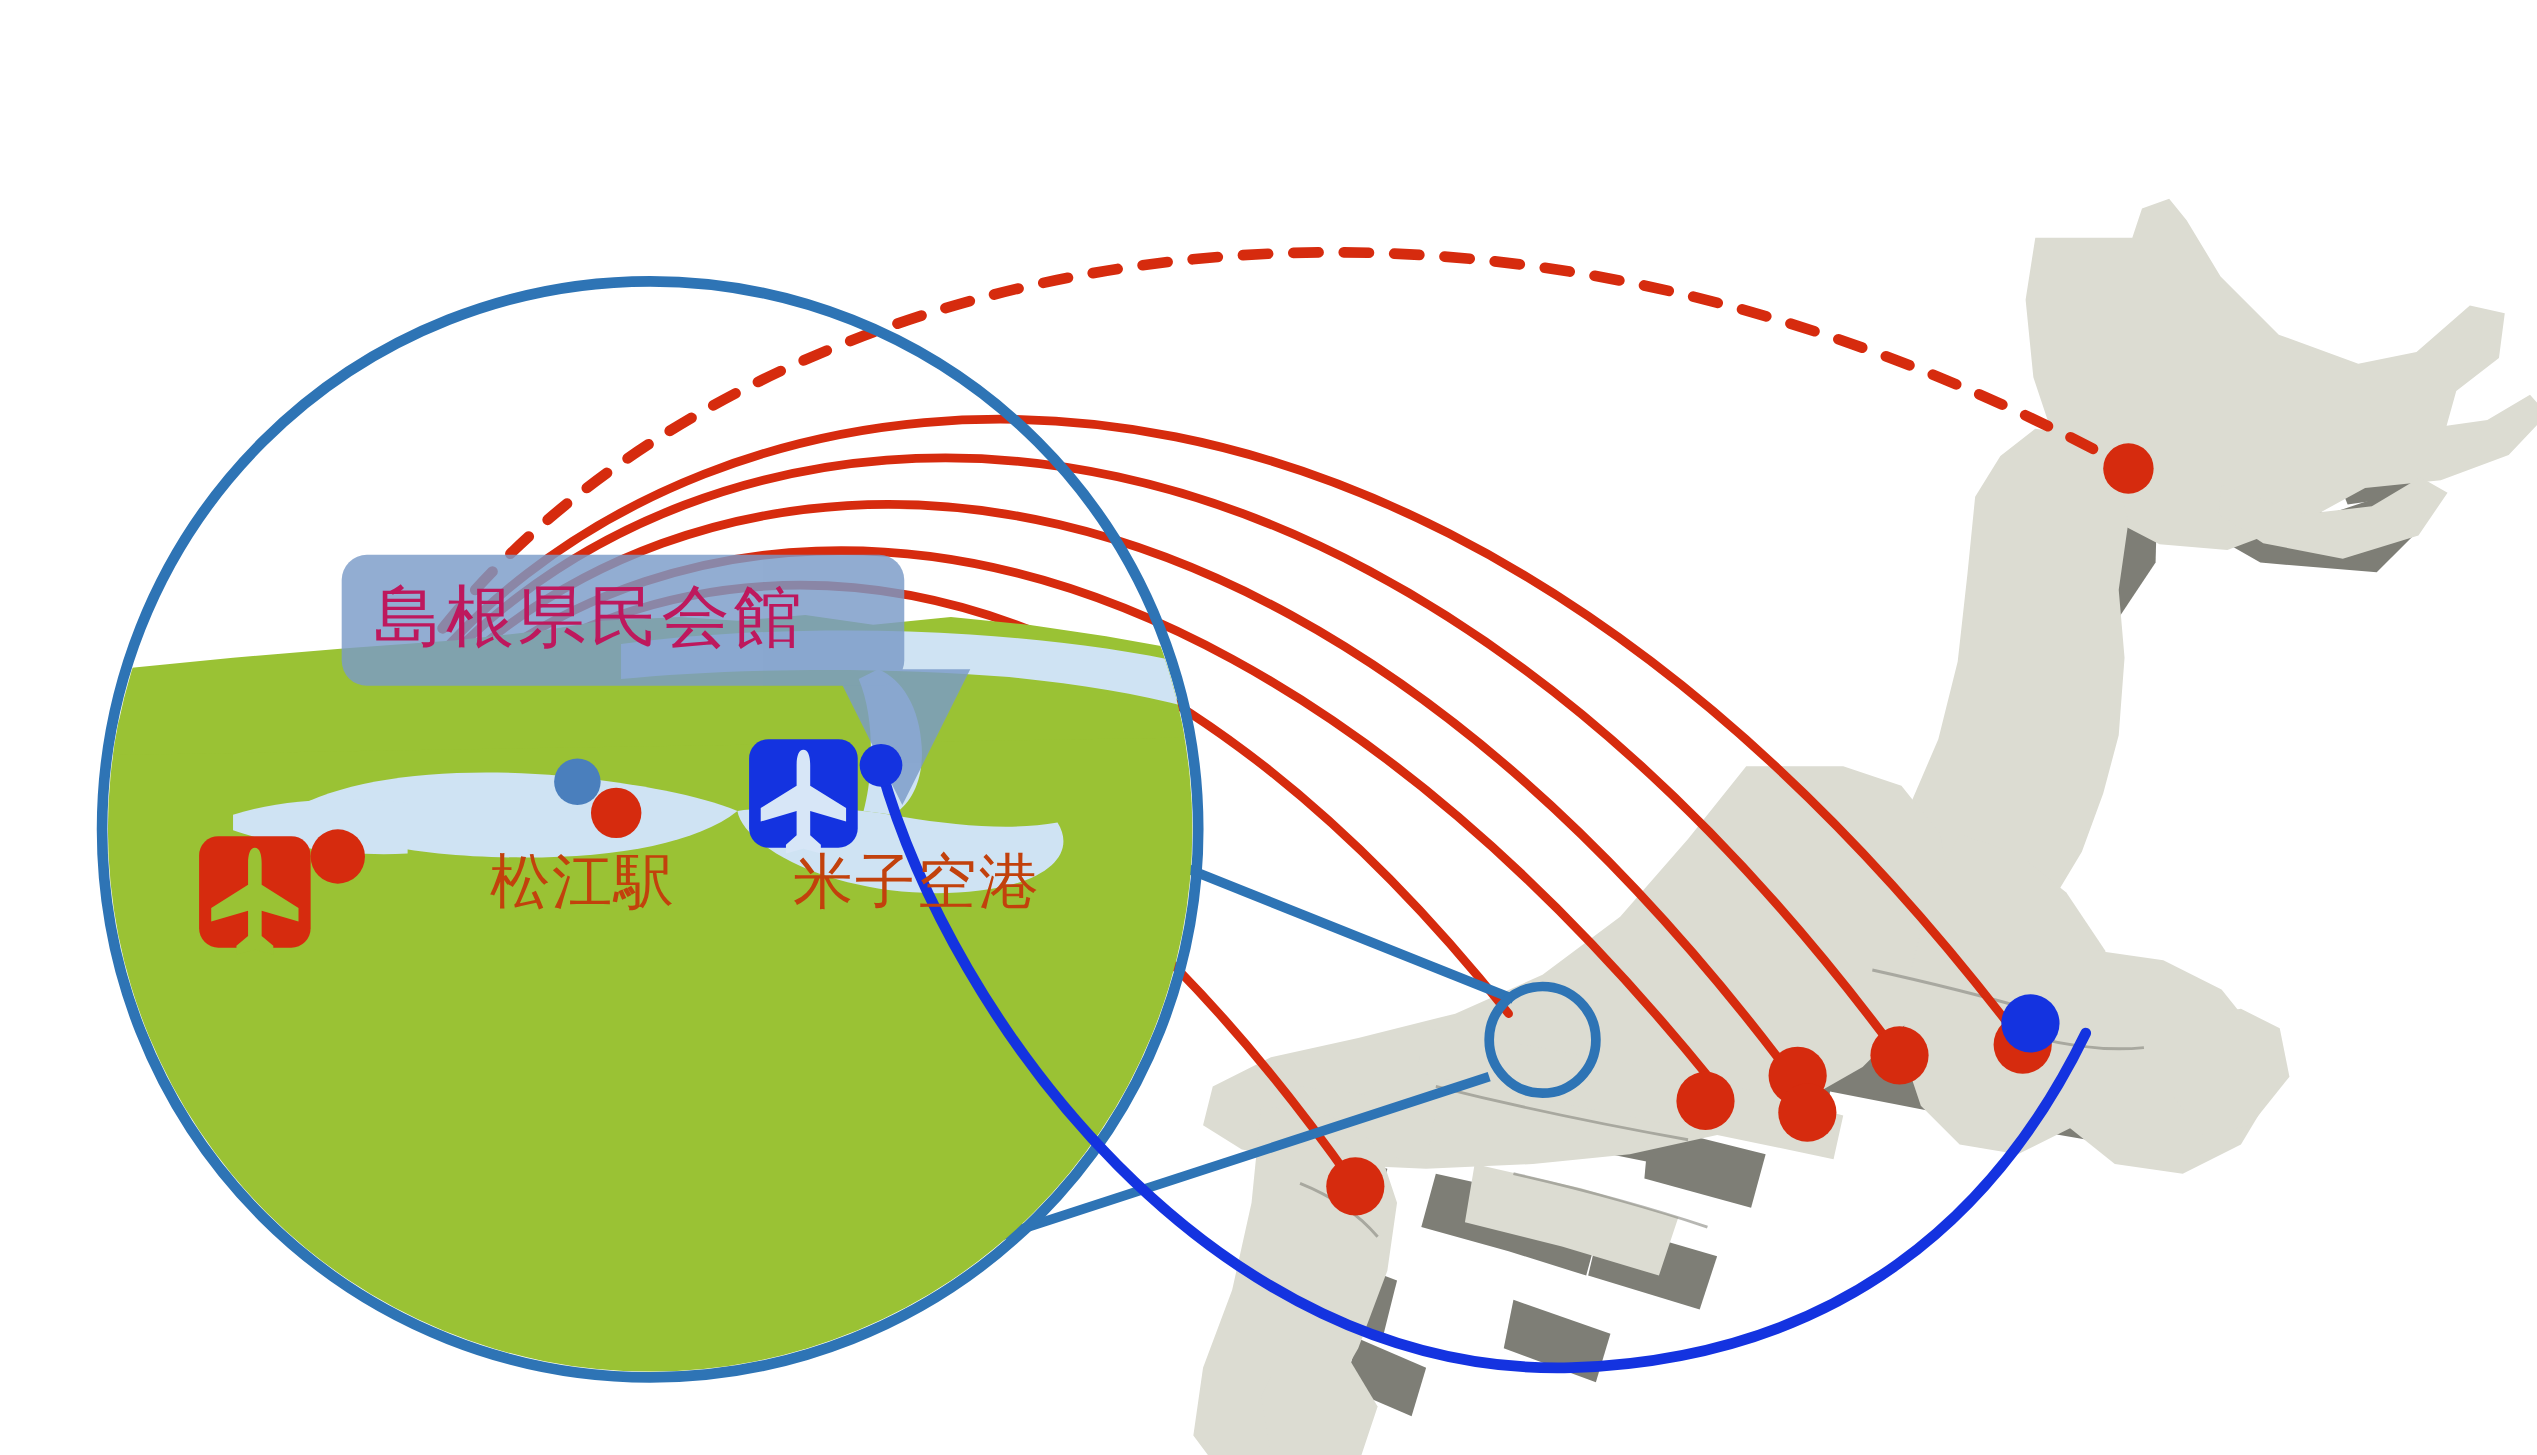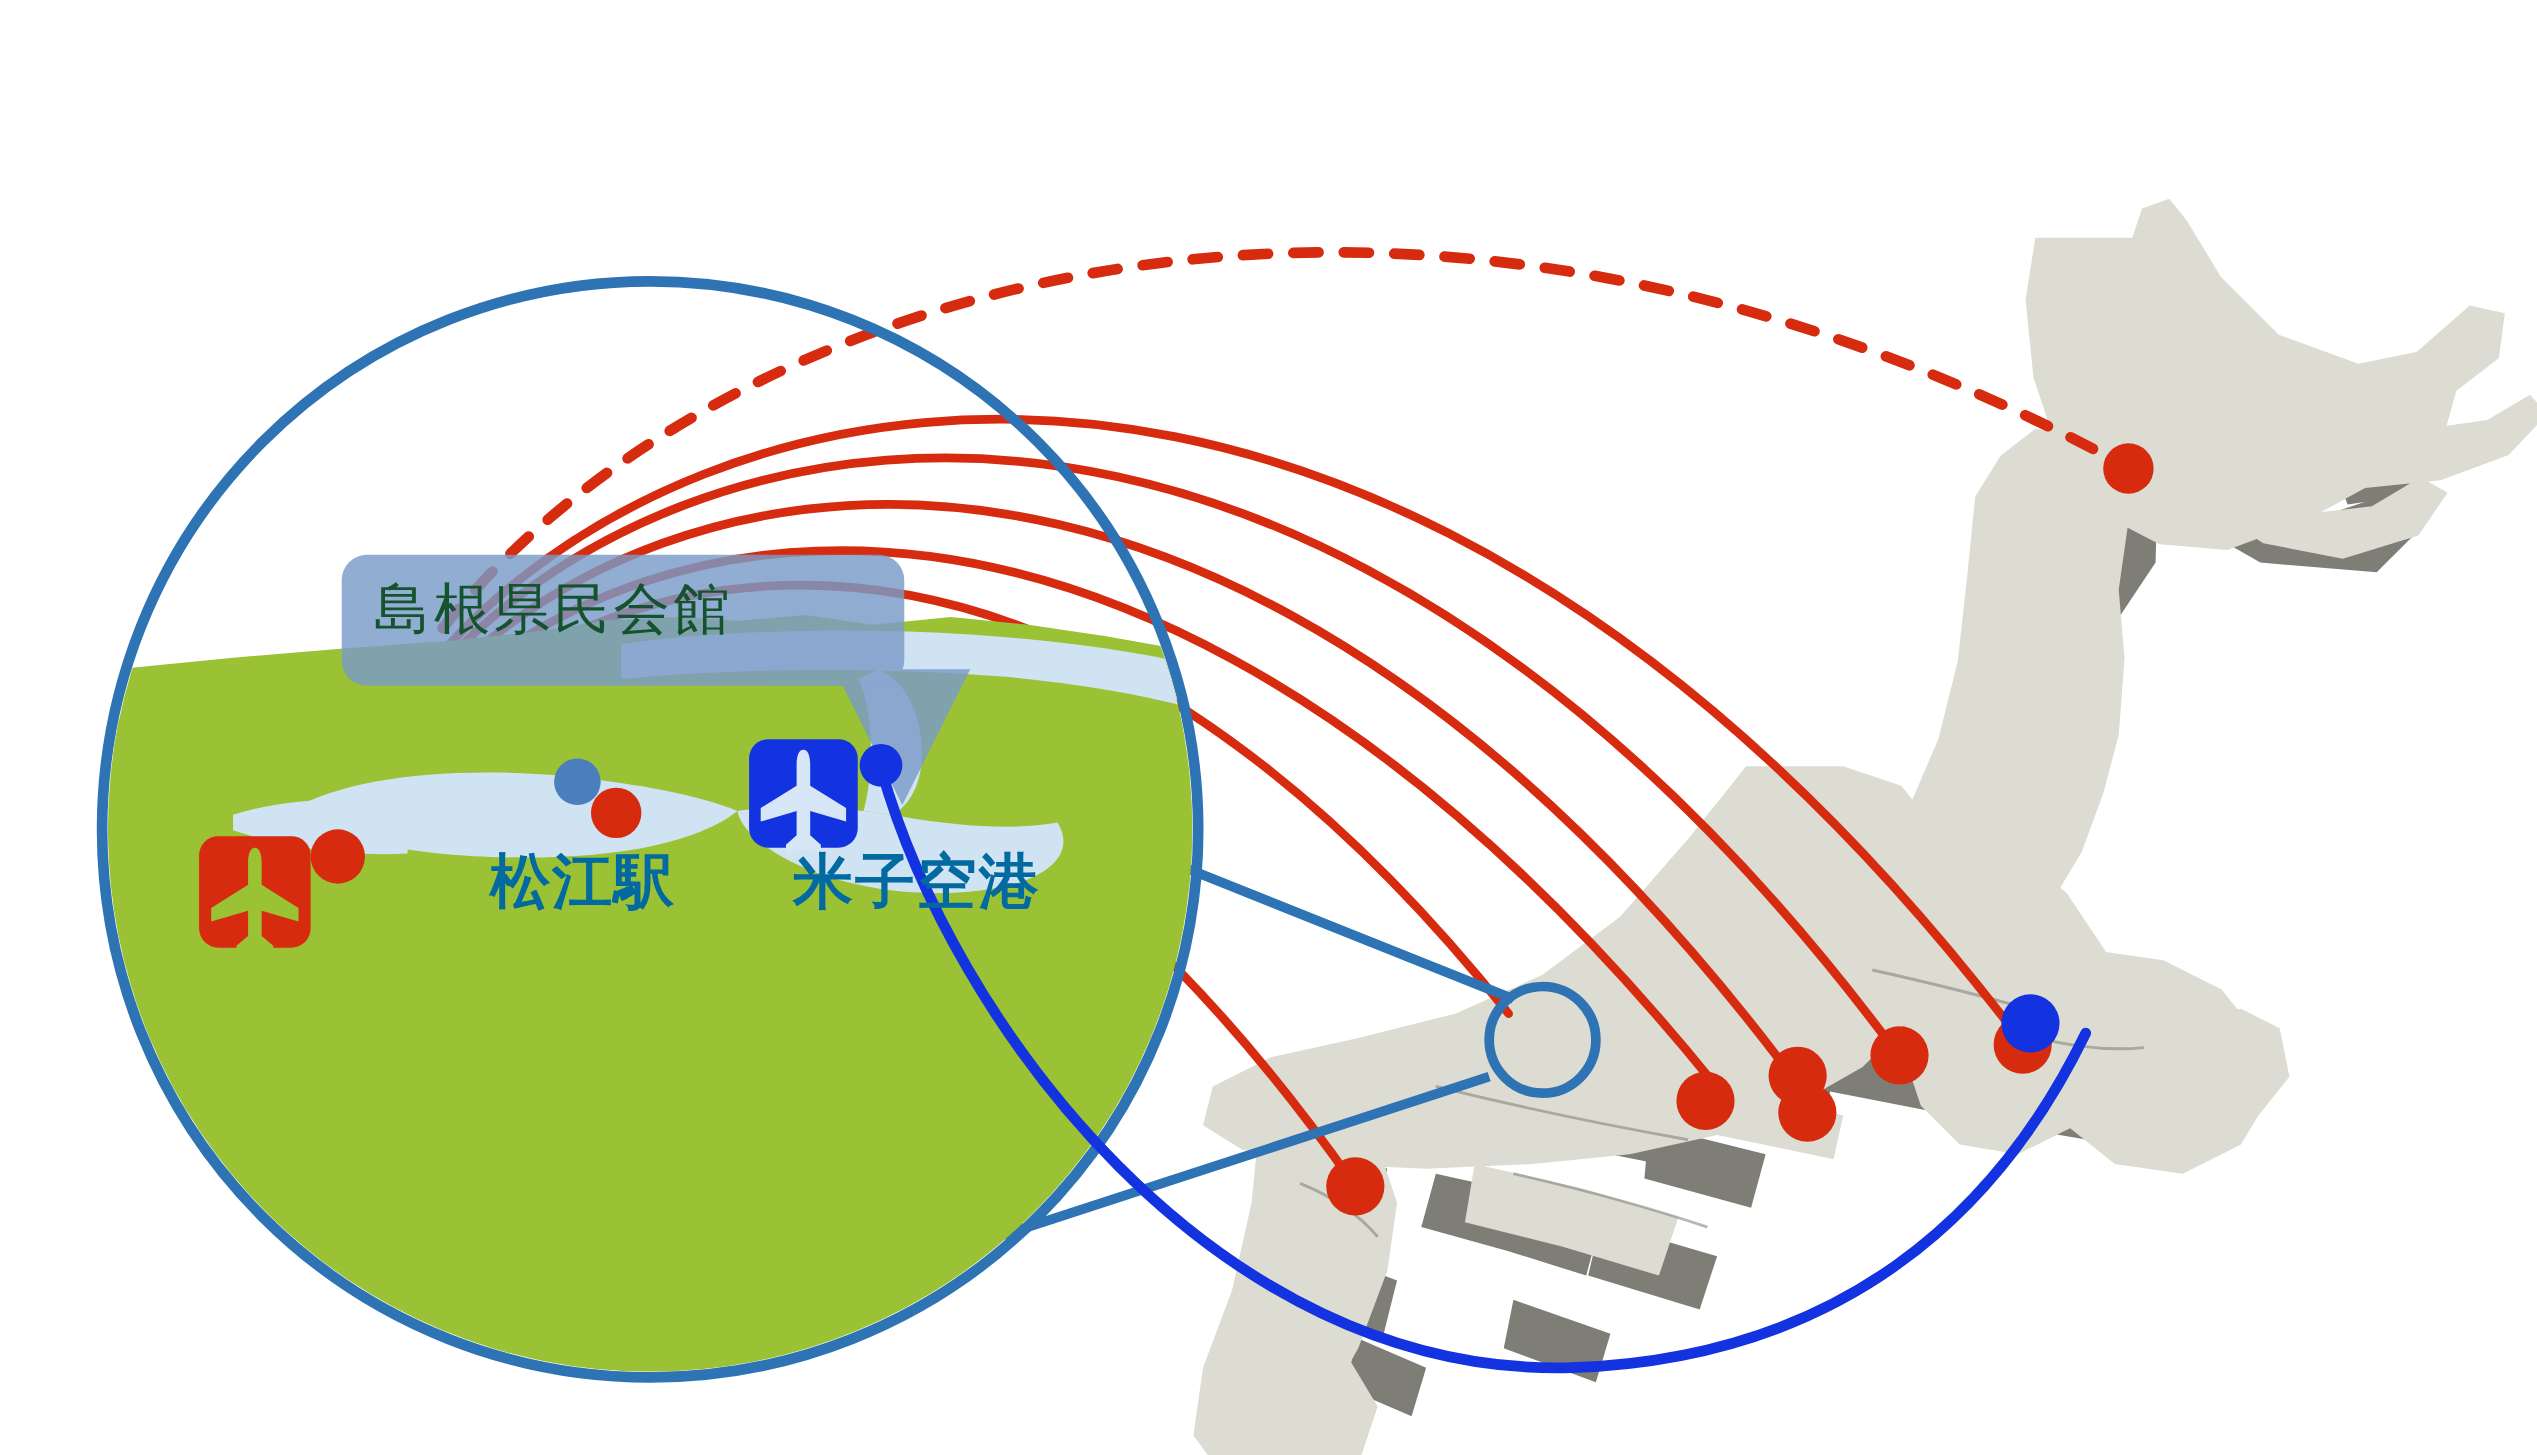--- a/index.html
+++ b/index.html
@@ -5,32 +5,32 @@
   html,body{margin:0;padding:0;background:#ffffff;}
   body{
     width:2538px;height:1455px;overflow:hidden;
     font-family:"Liberation Sans","DejaVu Sans",sans-serif;
     position:relative;
   }
   #stage{position:absolute;inset:0;width:2538px;height:1455px;}
   svg.layer{position:absolute;left:0;top:0;width:2538px;height:1455px;}
   .lbl{
     position:absolute;
-    color:#0369a1;
-    font-weight:700;
+    color:#c2410c;
+    font-weight:400;
     white-space:nowrap;
     letter-spacing:1.9px;
     line-height:1;
   }
   #lbl-izumo{left:189px;top:968px;font-size:64px;}
   #lbl-matsue{left:490px;top:852px;font-size:60px;}
   #lbl-yonago{left:793px;top:852px;font-size:60px;}
   #callout-text{
     position:absolute;left:374px;top:572px;
-    font-size:56px;color:#14532d;letter-spacing:3.9px;
+    font-size:68px;color:#be185d;letter-spacing:3.9px;
     white-space:nowrap;z-index:6;
   }
 </style>
 </head>
 <body>
 
 <div id="stage">
 
   <svg class="layer" viewBox="0 0 2616 1500" aria-hidden="true">
     <g fill="#7e7e76">

